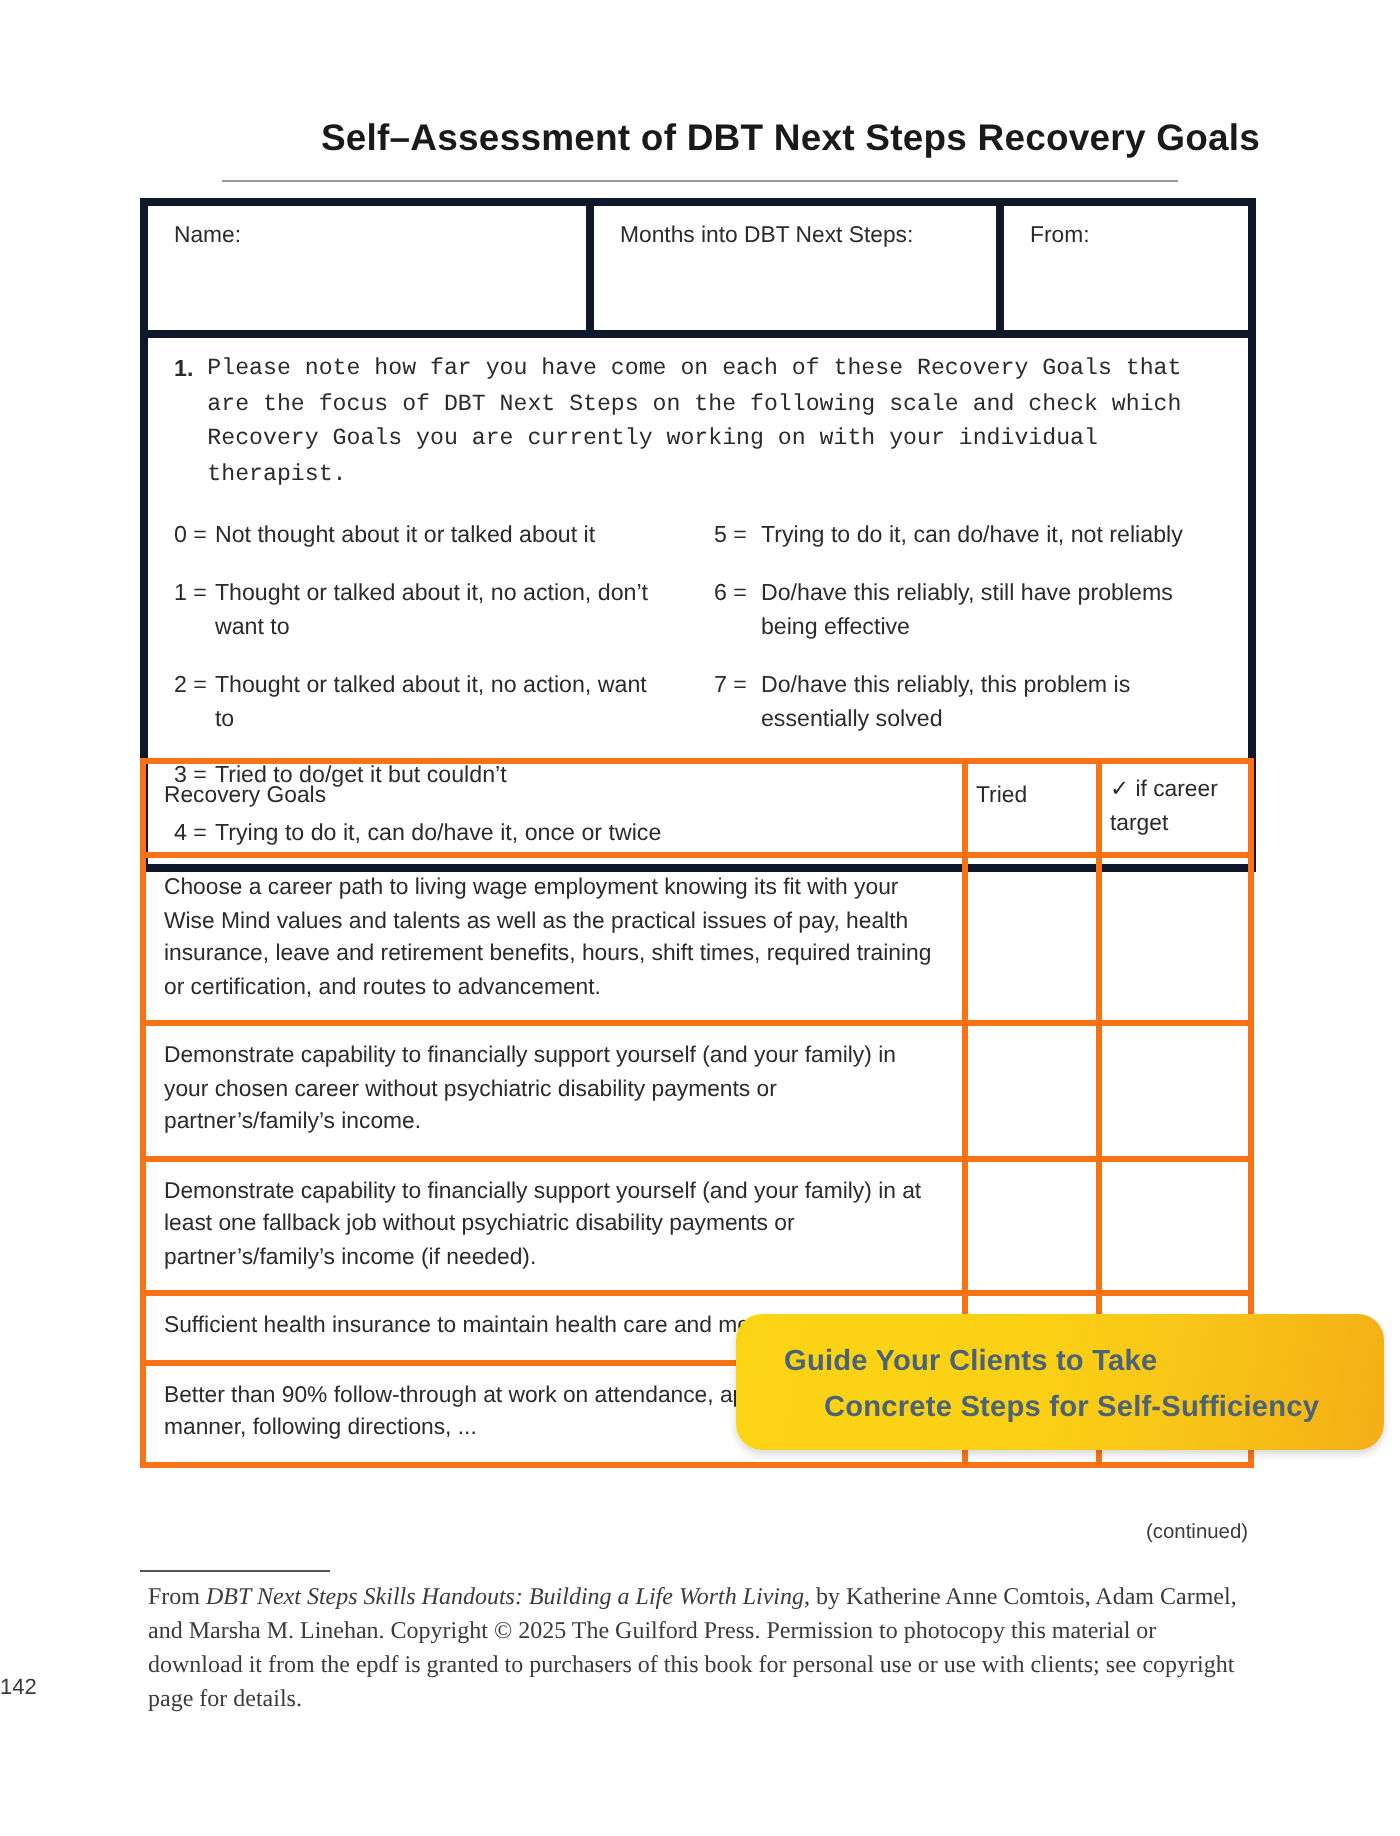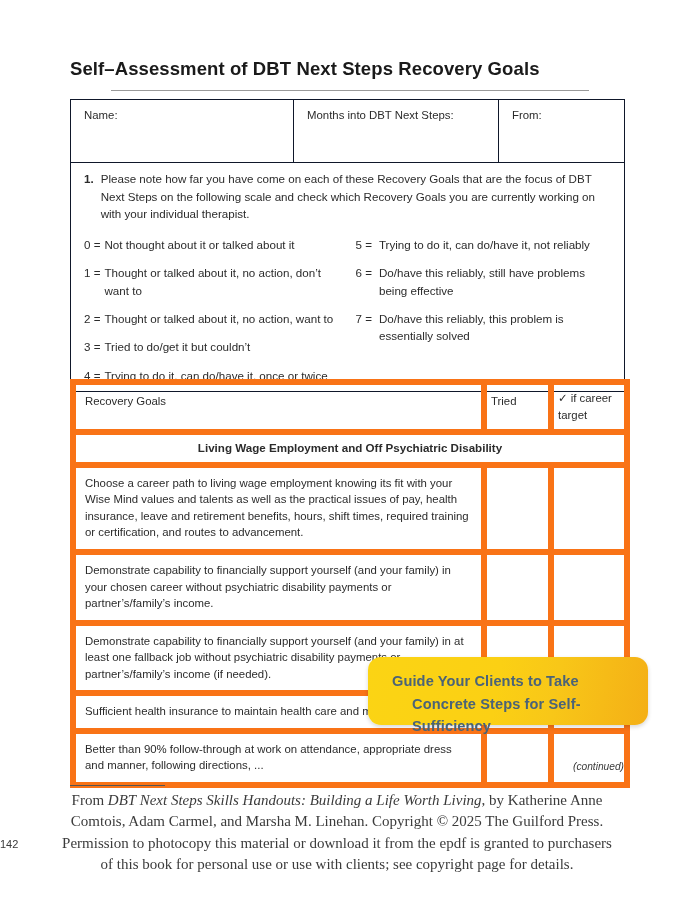--- a/index.html
+++ b/index.html
@@ -21,21 +21,21 @@
     width: 700px;
     height: 918px;
   }
 
   
   .title {
     position: absolute;
     left: 70px;
     top: 58px;
     width: 560px;
-    text-align: left;
+    text-align: right;
     font-size: 18.5px;
     font-weight: 600;
     letter-spacing: 0.1px;
     color: #1a1a1a;
   }
   .title-rule {
     position: absolute;
     left: 111px;
     top: 90px;
     width: 478px;
@@ -46,21 +46,21 @@
   
   .form-table {
     position: absolute;
     left: 70px;
     top: 99px;
     width: 554px;
     border-collapse: collapse;
     table-layout: fixed;
   }
   .form-table td {
-    border: 1px solid #0f172a;
+    border: 4px solid #0f172a;
     vertical-align: top;
     padding: 7px 9px 7px 13px;
     font-size: 11.4px;
     line-height: 1.45;
     color: #2b2b2b;
   }
 
   
   .id-row td { height: 48px; }
   .col-name  { width: 223px; }
@@ -73,21 +73,21 @@
     display: flex;
     gap: 7px;
     font-size: 11.6px;
     line-height: 1.52;
     color: #2b2b2b;
   }
   .instr-num {
     font-weight: bold;
     flex: 0 0 auto;
   }
-  .instr-text { flex: 1 1 auto; }
+  .instr-text { flex: 1 1 auto; font-family: Liberation Mono, monospace; }
 
   .scale-wrap {
     display: flex;
     margin-top: 13px;
     gap: 0px;
   }
   .scale-col { width: 50%; }
   .scale-col.left { padding-right: 16px; box-sizing: border-box; }
   .scale-col.right { padding-left: 6px; box-sizing: border-box; }
   .scale-item {
@@ -109,21 +109,21 @@
   
   .goals-table {
     position: absolute;
     left: 70px;
     top: 379px;
     width: 554px;
     border-collapse: collapse;
     table-layout: fixed;
   }
   .goals-table td, .goals-table th {
-    border: 6px solid #f97316;
+    border: 3px solid #f97316;
     font-size: 11.4px;
     line-height: 1.45;
     color: #2b2b2b;
     font-weight: normal;
     text-align: left;
     vertical-align: top;
   }
   .col-goal   { width: 411px; }
   .col-number { width: 67px; }
   .col-target { width: 76px; }
@@ -160,21 +160,21 @@
     padding: 7px 9px 8px 9px;
     line-height: 1.5;
   }
   .blank-cell { padding: 0; }
 
   
   .promo {
     position: absolute;
     left: 368px;
     top: 657px;
-    width: 280px;
+    width: 324px;
     height: 68px;
     border-radius: 13px;
     background: linear-gradient(100deg, #FBD414 0%, #FBD014 46%, #F8C718 66%, #F4AF16 100%);
     box-shadow: 0 2px 4px rgba(0,0,0,0.16);
   }
   .promo-text {
     position: absolute;
     left: 24px;
     top: 13px;
     font-size: 14.6px;
@@ -184,42 +184,41 @@
     letter-spacing: 0.1px;
   }
   .promo-text .l2 { display: block; margin-left: 20px; }
 
   
   .continued {
     position: absolute;
     right: 76px;
     top: 761px;
     font-size: 10.2px;
-    font-style: italic;
     color: #3a3a3a;
     margin-left: 36px;
   }
   .foot-rule {
     position: absolute;
     left: 70px;
     top: 785px;
     width: 95px;
     height: 1px;
     background: #555;
   }
   .credit {
     position: absolute;
-    left: 60px;
+    left: 74px;
     top: 790px;
     width: 554px;
     font-family: "Liberation Serif", serif;
-    font-size: 15px;
+    font-size: 12px;
     line-height: 1.42;
     color: #3b3b3b;
-    text-align: center;
+    text-align: left;
   }
   .credit .ital { font-style: italic; }
   .page-num {
     position: absolute;
     left: 0;
     top: 838px;
     width: 700px;
     font-size: 11px;
     color: #3a3a3a;
   }
@@ -304,23 +303,20 @@
         <th class="hdr-goal">Recovery Goals</th>
         <th class="hdr-number">Tried</th>
         <th class="hdr-target">
           <span class="chk">✓</span>
           <span>if career</span><br>
           <span>target</span>
         </th>
       </tr>
     </thead>
     <tbody>
-      <tr class="section-row">
-        <td colspan="3">Living Wage Employment and Off Psychiatric Disability</td>
-      </tr>
 
       <tr>
         <td class="goal-cell">Choose a career path to living wage employment knowing its fit with your Wise Mind values and talents as well as the practical issues of pay, health insurance, leave and retirement benefits, hours, shift times, required training or certification, and routes to advancement.</td>
         <td class="blank-cell"></td>
         <td class="blank-cell"></td>
       </tr>
       <tr>
         <td class="goal-cell">Demonstrate capability to financially support yourself (and your family) in your chosen career without psychiatric disability payments or partner’s/family’s income.</td>
         <td class="blank-cell"></td>
         <td class="blank-cell"></td>

